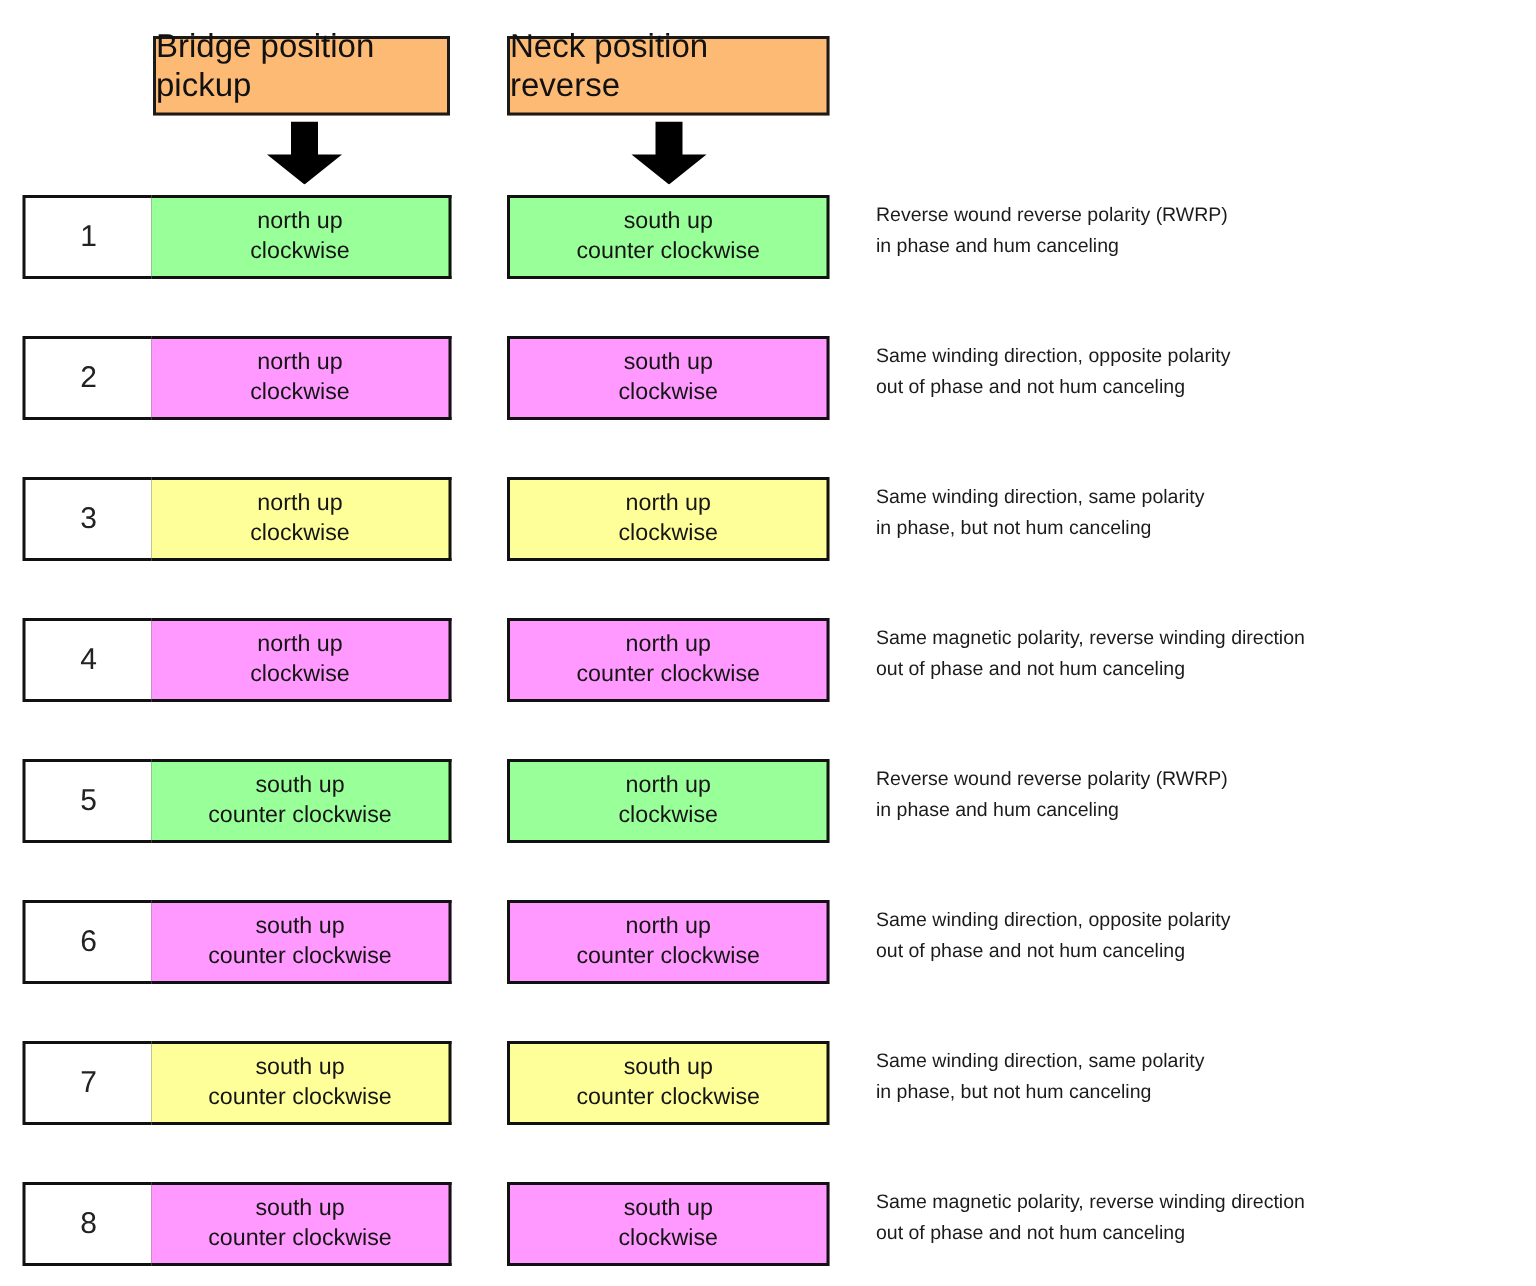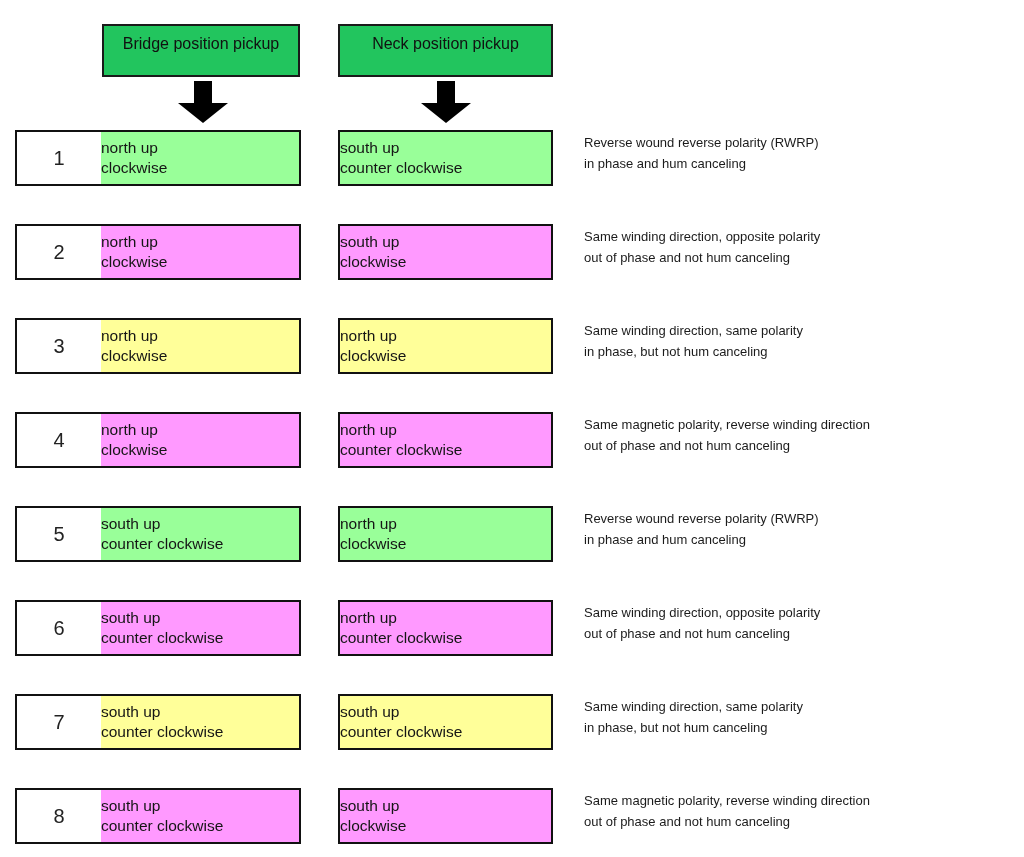--- a/index.html
+++ b/index.html
@@ -14,26 +14,26 @@
     overflow: hidden;
     font-family: "Liberation Sans", sans-serif;
     color: #1a1a1a;
   }
 
   
   .header-box {
     position: absolute;
     box-sizing: border-box;
     border: 2px solid #1a1a1a;
-    background: #22c55e;
+    background: #fdba74;
     display: flex;
     align-items: flex-end;
     justify-content: center;
-    padding-bottom: 22px;
-    font-size: 16px;
+    padding-bottom: 6px;
+    font-size: 22px;
     line-height: 1.15;
     color: #111111;
   }
   #header-bridge { left: 102px; top: 24px; width: 198px; height: 53px; }
   #header-neck   { left: 338px; top: 24px; width: 215px; height: 53px; }
 
   
   .block-arrow {
     position: absolute;
     width: 56px;
@@ -66,21 +66,21 @@
     color: #222222;
   }
   .pickup-cell {
     position: absolute;
     top: 0;
     height: 56px;
     box-sizing: border-box;
     border: 2.5px solid #111111;
     display: flex;
     flex-direction: column;
-    align-items: flex-start;
+    align-items: center;
     justify-content: center;
     font-size: 15.5px;
     line-height: 1.32;
     color: #151515;
   }
   .cell-bridge { left: 101px; width: 200px; border-left-width: 0; }
   .cell-neck   { left: 338px; width: 215px; }
 
   .desc-cell {
     position: absolute;
@@ -94,21 +94,21 @@
   .desc-cell div { white-space: nowrap; }
 </style>
 </head>
 <body>
 
 <div class="header-box" id="header-bridge">
   <span>Bridge position pickup</span>
 </div>
 
 <div class="header-box" id="header-neck">
-  <span>Neck position pickup</span>
+  <span>Neck position reverse</span>
 </div>
 
 <div class="block-arrow" id="arrow-bridge">
   <svg viewBox="0 0 56 42" xmlns="http://www.w3.org/2000/svg" aria-hidden="true">
     <polygon points="19,0 37,0 37,22 53,22 28,42 3,22 19,22" fill="#000000"></polygon>
   </svg>
 </div>
 
 <div class="block-arrow" id="arrow-neck">
   <svg viewBox="0 0 56 42" xmlns="http://www.w3.org/2000/svg" aria-hidden="true">

